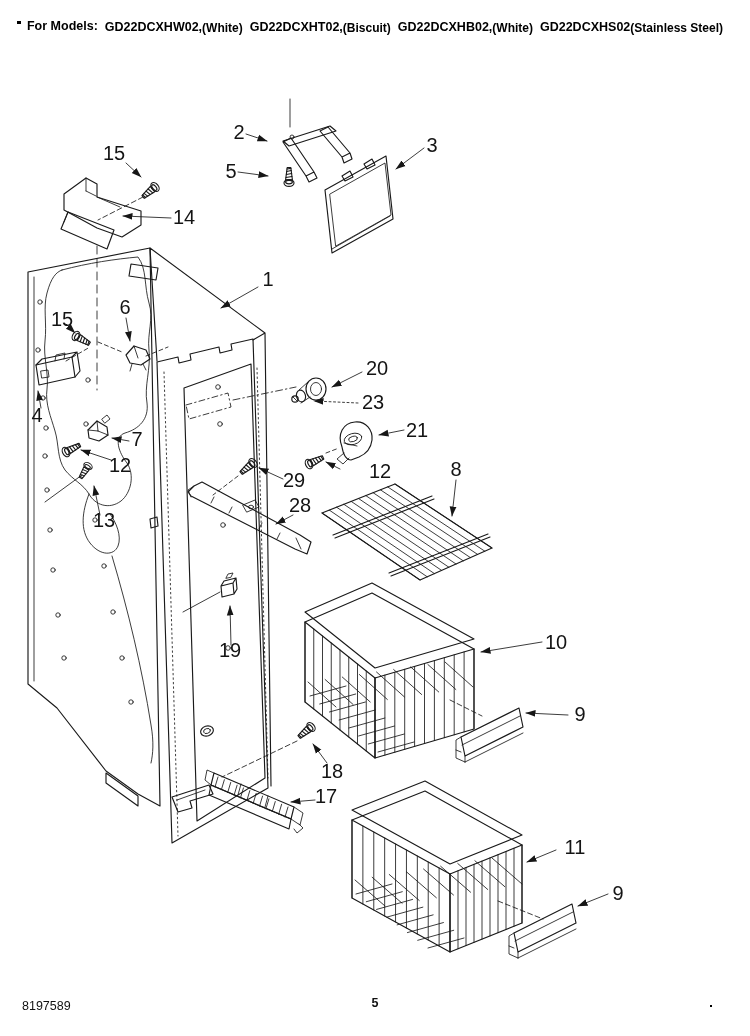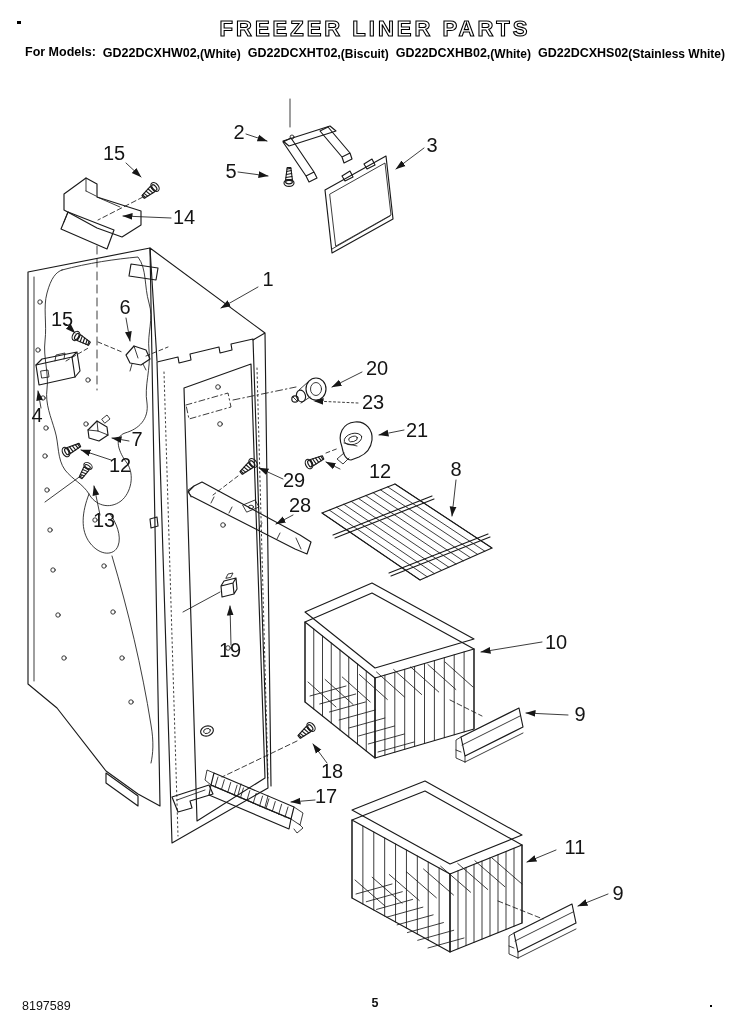--- a/index.html
+++ b/index.html
@@ -20,38 +20,37 @@
   #stray2{left:710px;top:1005px;width:2px;height:2px}
   svg.diagram{position:absolute;left:0;top:0}
   .ln{fill:none;stroke:#1a1a1a;stroke-width:1.15;stroke-linecap:round;stroke-linejoin:round}
   .th{stroke-width:0.85}
   .co{font:20px "Liberation Sans",sans-serif;fill:#141414;text-anchor:middle}
 </style>
 </head>
 <body>
 
 <div class="hdr">
-  <h1 class="hdr-title">FREEZER LINER PARTS</h1>
   <div class="models">
     <span>For Models:</span>
     <span class="mcol">
       <span>GD22DCXHW02,</span>
       <span class="mcolor">(White)</span>
     </span>
     <span class="mcol">
       <span>GD22DCXHT02,</span>
       <span class="mcolor">(Biscuit)</span>
     </span>
     <span class="mcol">
       <span>GD22DCXHB02,</span>
       <span class="mcolor">(White)</span>
     </span>
     <span class="mcol">
       <span>GD22DCXHS02</span>
-      <span class="mcolor">(Stainless White)</span>
+      <span class="mcolor">(Stainless Steel)</span>
     </span>
   </div>
 </div>
 
 <svg class="diagram" width="750" height="1036" viewBox="0 0 750 1036">
   <defs>
     <marker id="arw" markerWidth="12" markerHeight="9" refX="9.5" refY="4" orient="auto" markerUnits="userSpaceOnUse">
       <path d="M0,0.6 L10,4 L0,7.4 Z" fill="#161616"></path>
     </marker>
     <g id="scrw" class="ln">

